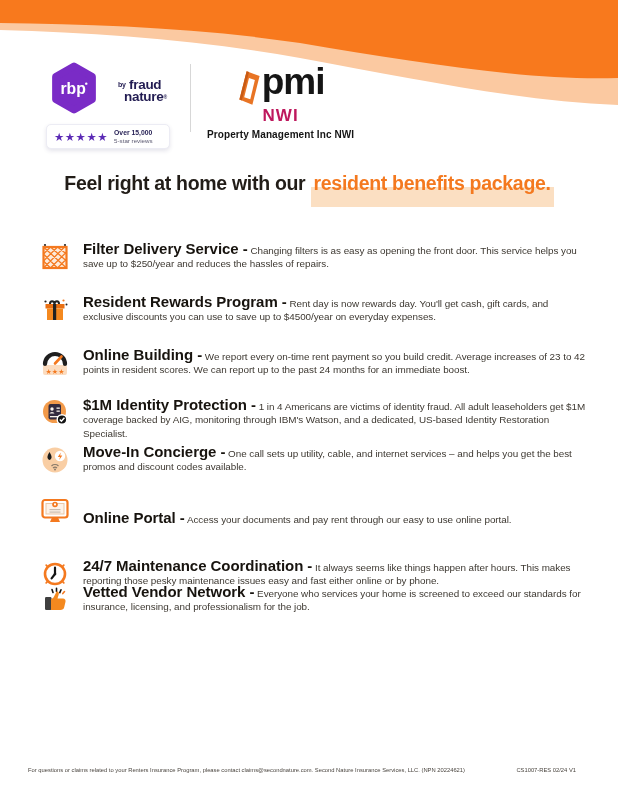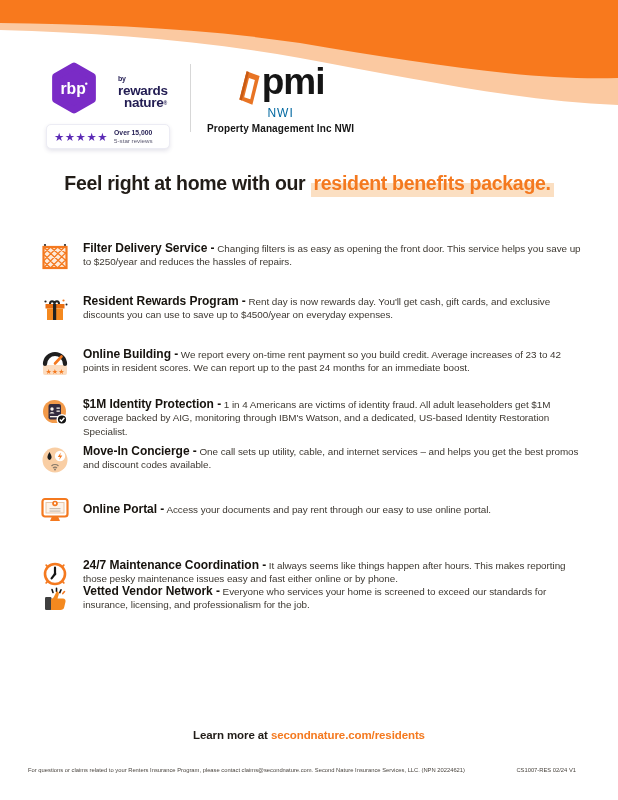--- a/index.html
+++ b/index.html
@@ -23,35 +23,35 @@
     box-shadow:0 2px 4px rgba(40,30,90,.12);padding:4px 7px;display:flex;align-items:center;gap:6px;width:108px;}
   .stars{color:#5B2AB5;font-size:11.5px;letter-spacing:0.5px;white-space:nowrap;}
   .review-text{line-height:7.5px;}
   .review-l1{font-size:6.8px;font-weight:bold;color:#221C52;display:block;}
   .review-l2{font-size:6.2px;color:#5a5870;display:block;}
   .logo-divider{width:1px;height:68px;background:#d7d7d7;margin:4px 16px 0 16px;}
   .pmi-block{padding-top:4px;text-align:center;}
   .pmi-row{display:flex;align-items:flex-start;gap:0;justify-content:center;}
   .pmi-mark{width:25px;height:40px;margin-top:4px;}
   .pmi-word{font-size:37px;font-weight:bold;color:#151515;letter-spacing:-1px;line-height:36px;}
-  .pmi-region{font-size:12px;font-weight:normal;color:#0369a1;letter-spacing:1px;margin-top:-2px;}
+  .pmi-region{font-size:17px;font-weight:bold;color:#be185d;letter-spacing:1px;margin-top:-2px;}
   .pmi-company{font-size:10px;font-weight:bold;color:#151515;margin-top:3px;letter-spacing:0.1px;}
 
   
   .headline{position:absolute;top:172px;left:0;width:618px;text-align:center;
     font-size:19.5px;font-weight:bold;letter-spacing:-0.3px;color:#221d18;white-space:nowrap;}
   .headline .hl{color:#F4791F;background:linear-gradient(180deg, rgba(0,0,0,0) 44%, #FBDFC2 44%);
-    padding:0 3px 3px 3px;}
+    padding:0 3px 13px 3px;}
 
   
   .benefit{position:absolute;left:40px;width:552px;display:flex;gap:13px;align-items:flex-start;}
   .benefit .icon{flex:0 0 30px;width:30px;height:30px;}
   .benefit p{margin:0;width:504px;font-size:9.9px;line-height:13.4px;color:#3d3831;letter-spacing:-0.05px;}
-  .b-title{font-weight:bold;color:#17130e;font-size:12px;}
-  .benefit.single{align-items:center;min-height:32px;}
+  .b-title{font-weight:bold;color:#17130e;font-size:15px;}
+  .benefit.single{align-items:flex-end;min-height:32px;}
 
   
   .learn-more{position:absolute;top:729px;left:0;width:618px;text-align:center;
     font-size:11.5px;font-weight:bold;color:#221d18;letter-spacing:-0.1px;}
   .learn-more .lm-link{color:#F4791F;}
   .fineprint{position:absolute;top:767px;left:0;width:618px;box-sizing:border-box;
     padding:0 42px 0 28px;display:flex;justify-content:space-between;
     font-size:5.8px;color:#4a453f;white-space:nowrap;}
 </style>
 </head>
@@ -67,21 +67,21 @@
   <div class="logos">
     <div class="rbp-block">
       <div class="rbp-top">
         <svg class="rbp-badge" viewBox="0 0 64 64" aria-hidden="true">
           <rect x="13" y="13" width="38" height="38" rx="9" fill="#2FC2D8" transform="rotate(45 32 32)"></rect>
           <path d="M32 7 L53 19 V45 L32 57 L11 45 V19 Z" fill="#7A2BC6" stroke="#7A2BC6" stroke-width="8" stroke-linejoin="round"></path>
           <text x="31" y="39" text-anchor="middle" font-family="Liberation Sans, sans-serif" font-size="18" font-weight="bold" fill="#ffffff">rbp</text>
           <circle cx="46" cy="27" r="1.4" fill="#ffffff"></circle>
         </svg>
         <div class="sn-word">
-          <span class="sn-l1"><span class="sn-by">by</span> <span>rewards</span></span>
+          <span class="sn-l1"><span class="sn-by">by</span> <span>fraud</span></span>
           <span class="sn-l2"><span>nature</span><span class="sn-reg">®</span></span>
         </div>
       </div>
       <div class="review-card">
         <span class="stars">★★★★★</span>
         <span class="review-text">
           <span class="review-l1">Over 15,000</span>
           <span class="review-l2">5-star reviews</span>
         </span>
       </div>
@@ -195,23 +195,19 @@
     <svg class="icon" viewBox="0 0 30 30" aria-hidden="true">
       <path d="M12 4.5 L13 7.5 M16.5 3.2 L16.5 6.4 M21 4.8 L19.8 7.6" stroke="#141414" stroke-width="1.6" stroke-linecap="round"></path>
       <path d="M24.5 6.5 L22.8 8.6" stroke="#F4791F" stroke-width="1.6" stroke-linecap="round"></path>
       <rect x="5" y="12" width="6.5" height="13" rx="1.2" fill="#3f3f3f"></rect>
       <path d="M11 25 L20.5 25 C22.5 25 23.8 24 24.2 22.2 L25.5 16.8 C25.9 15 24.8 13.5 23 13.5 L17.5 13.5 L18.8 9.2 C19.2 7.6 18.3 6.2 16.8 6.2 L13.5 12.5 L11 14.5 Z" fill="#F4891F"></path>
     </svg>
     <p><span class="b-title">Vetted Vendor Network -</span> <span>Everyone who services your home is screened to exceed our standards for insurance, licensing, and professionalism for the job.</span></p>
   </div>
 
 
-  <div class="learn-more">
-    <span>Learn more at</span>
-    <span class="lm-link">secondnature.com/residents</span>
-  </div>
 
   <div class="fineprint">
     <span>For questions or claims related to your Renters Insurance Program, please contact claims@secondnature.com. Second Nature Insurance Services, LLC. (NPN 20224621)</span>
     <span>CS1007-RES 02/24 V1</span>
   </div>
 
 </div>
 
 </body></html>

